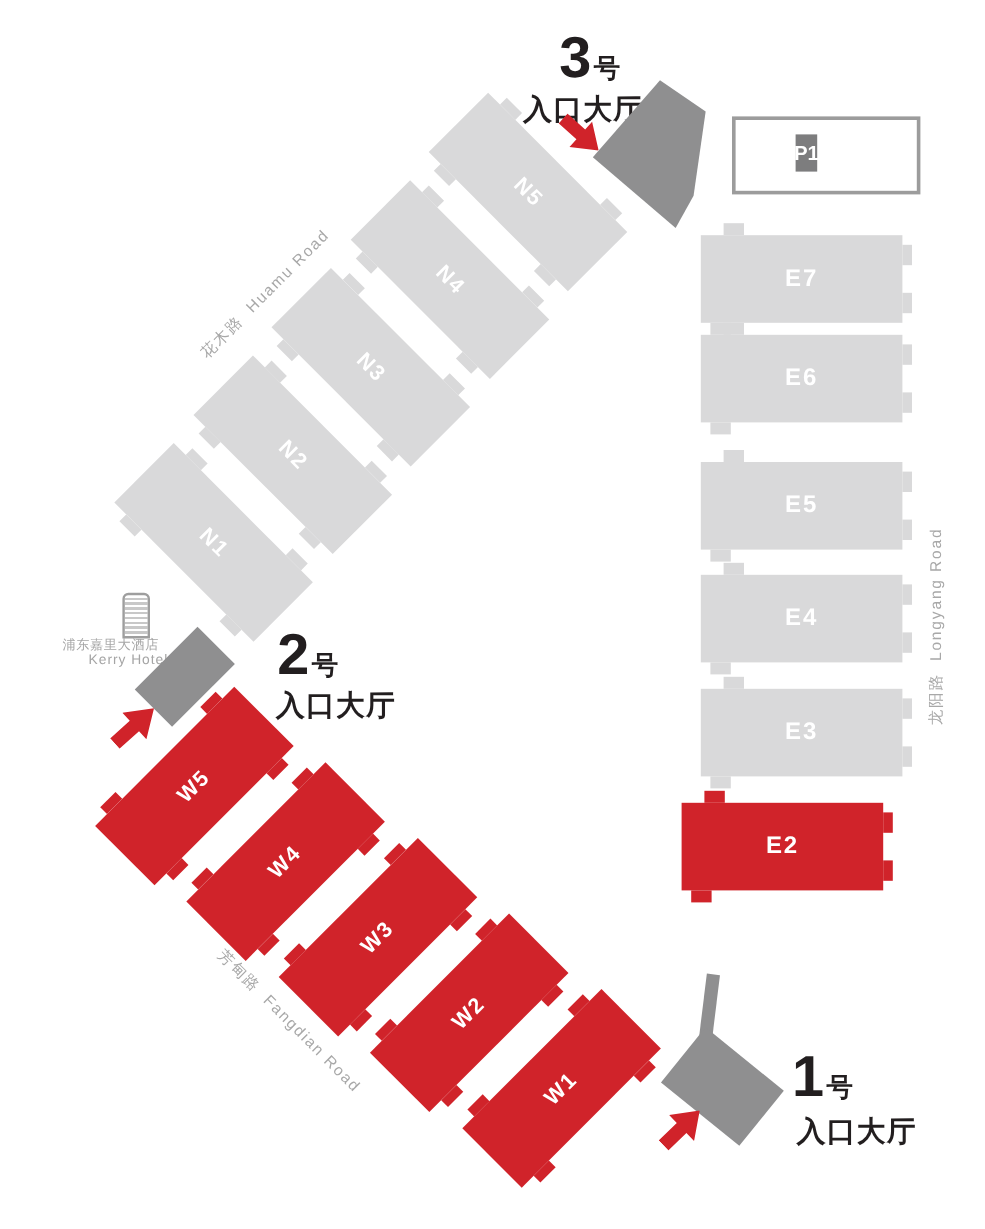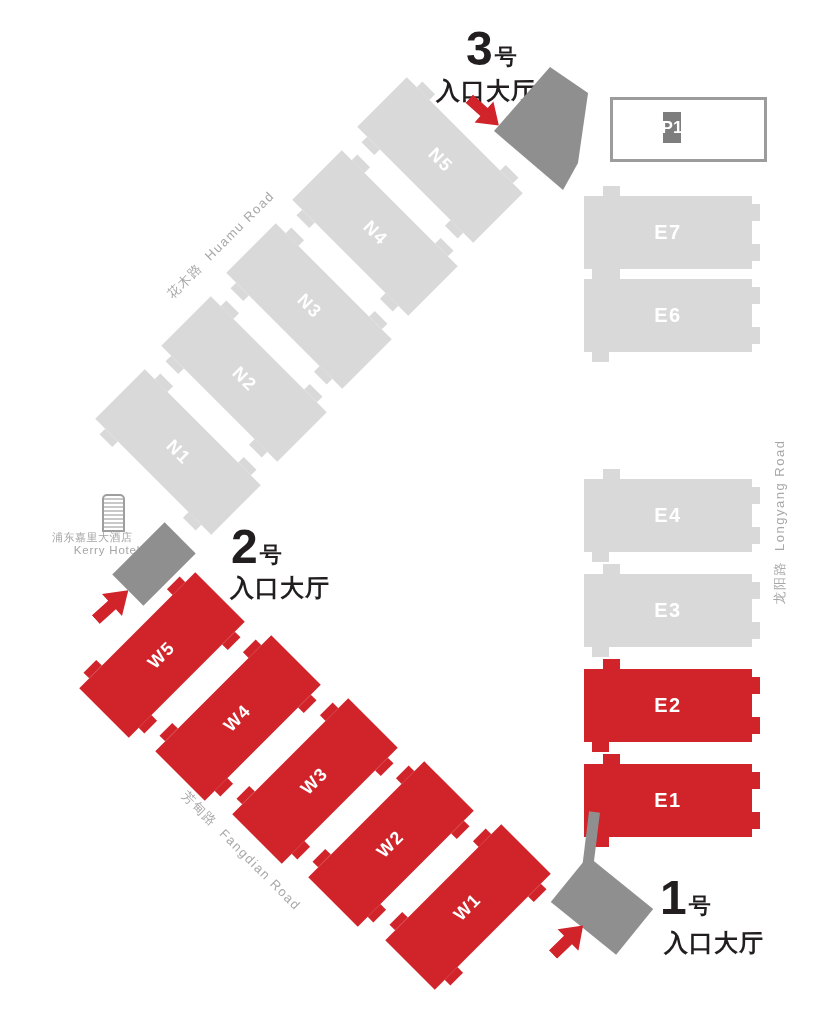--- a/index.html
+++ b/index.html
@@ -199,54 +199,54 @@
   </div>
   <div class="hall horiz gray" style="left:584px;top:259px">
     <i class="tab htl"></i>
       <i class="tab hbl"></i>
       <i class="tab hrt"></i>
       <i class="tab hrb"></i>
     <span class="lbl">
         <b>E6</b>
       </span>
   </div>
+  <div class="hall horiz gray" style="left:584px;top:365px">
+    <i class="tab htl"></i>
+      <i class="tab hbl"></i>
+      <i class="tab hrt"></i>
+      <i class="tab hrb"></i>
+    <span class="lbl">
+        <b>E5</b>
+      </span>
+  </div>
   <div class="hall horiz gray" style="left:584px;top:459px">
     <i class="tab htl"></i>
       <i class="tab hbl"></i>
       <i class="tab hrt"></i>
       <i class="tab hrb"></i>
     <span class="lbl">
         <b>E4</b>
       </span>
   </div>
   <div class="hall horiz gray" style="left:584px;top:554px">
     <i class="tab htl"></i>
       <i class="tab hbl"></i>
       <i class="tab hrt"></i>
       <i class="tab hrb"></i>
     <span class="lbl">
         <b>E3</b>
       </span>
   </div>
-  <div class="hall horiz red" style="left:584px;top:649px">
+  <div class="hall horiz red" style="left:568px;top:649px">
     <i class="tab htl"></i>
       <i class="tab hbl"></i>
       <i class="tab hrt"></i>
       <i class="tab hrb"></i>
     <span class="lbl">
         <b>E2</b>
-      </span>
-  </div>
-  <div class="hall horiz red" style="left:584px;top:744px">
-    <i class="tab htl"></i>
-      <i class="tab hbl"></i>
-      <i class="tab hrt"></i>
-      <i class="tab hrb"></i>
-    <span class="lbl">
-        <b>E1</b>
       </span>
   </div>
 
   <div class="hotel-icon"></div>
   <div class="hotel-cn">浦东嘉里大酒店</div>
   <div class="hotel-en">Kerry Hotel</div>
 
   <div class="ent2-shape"></div>
   <div class="blk-arrow arrow2"></div>
   <div class="entnum ent2-num">

